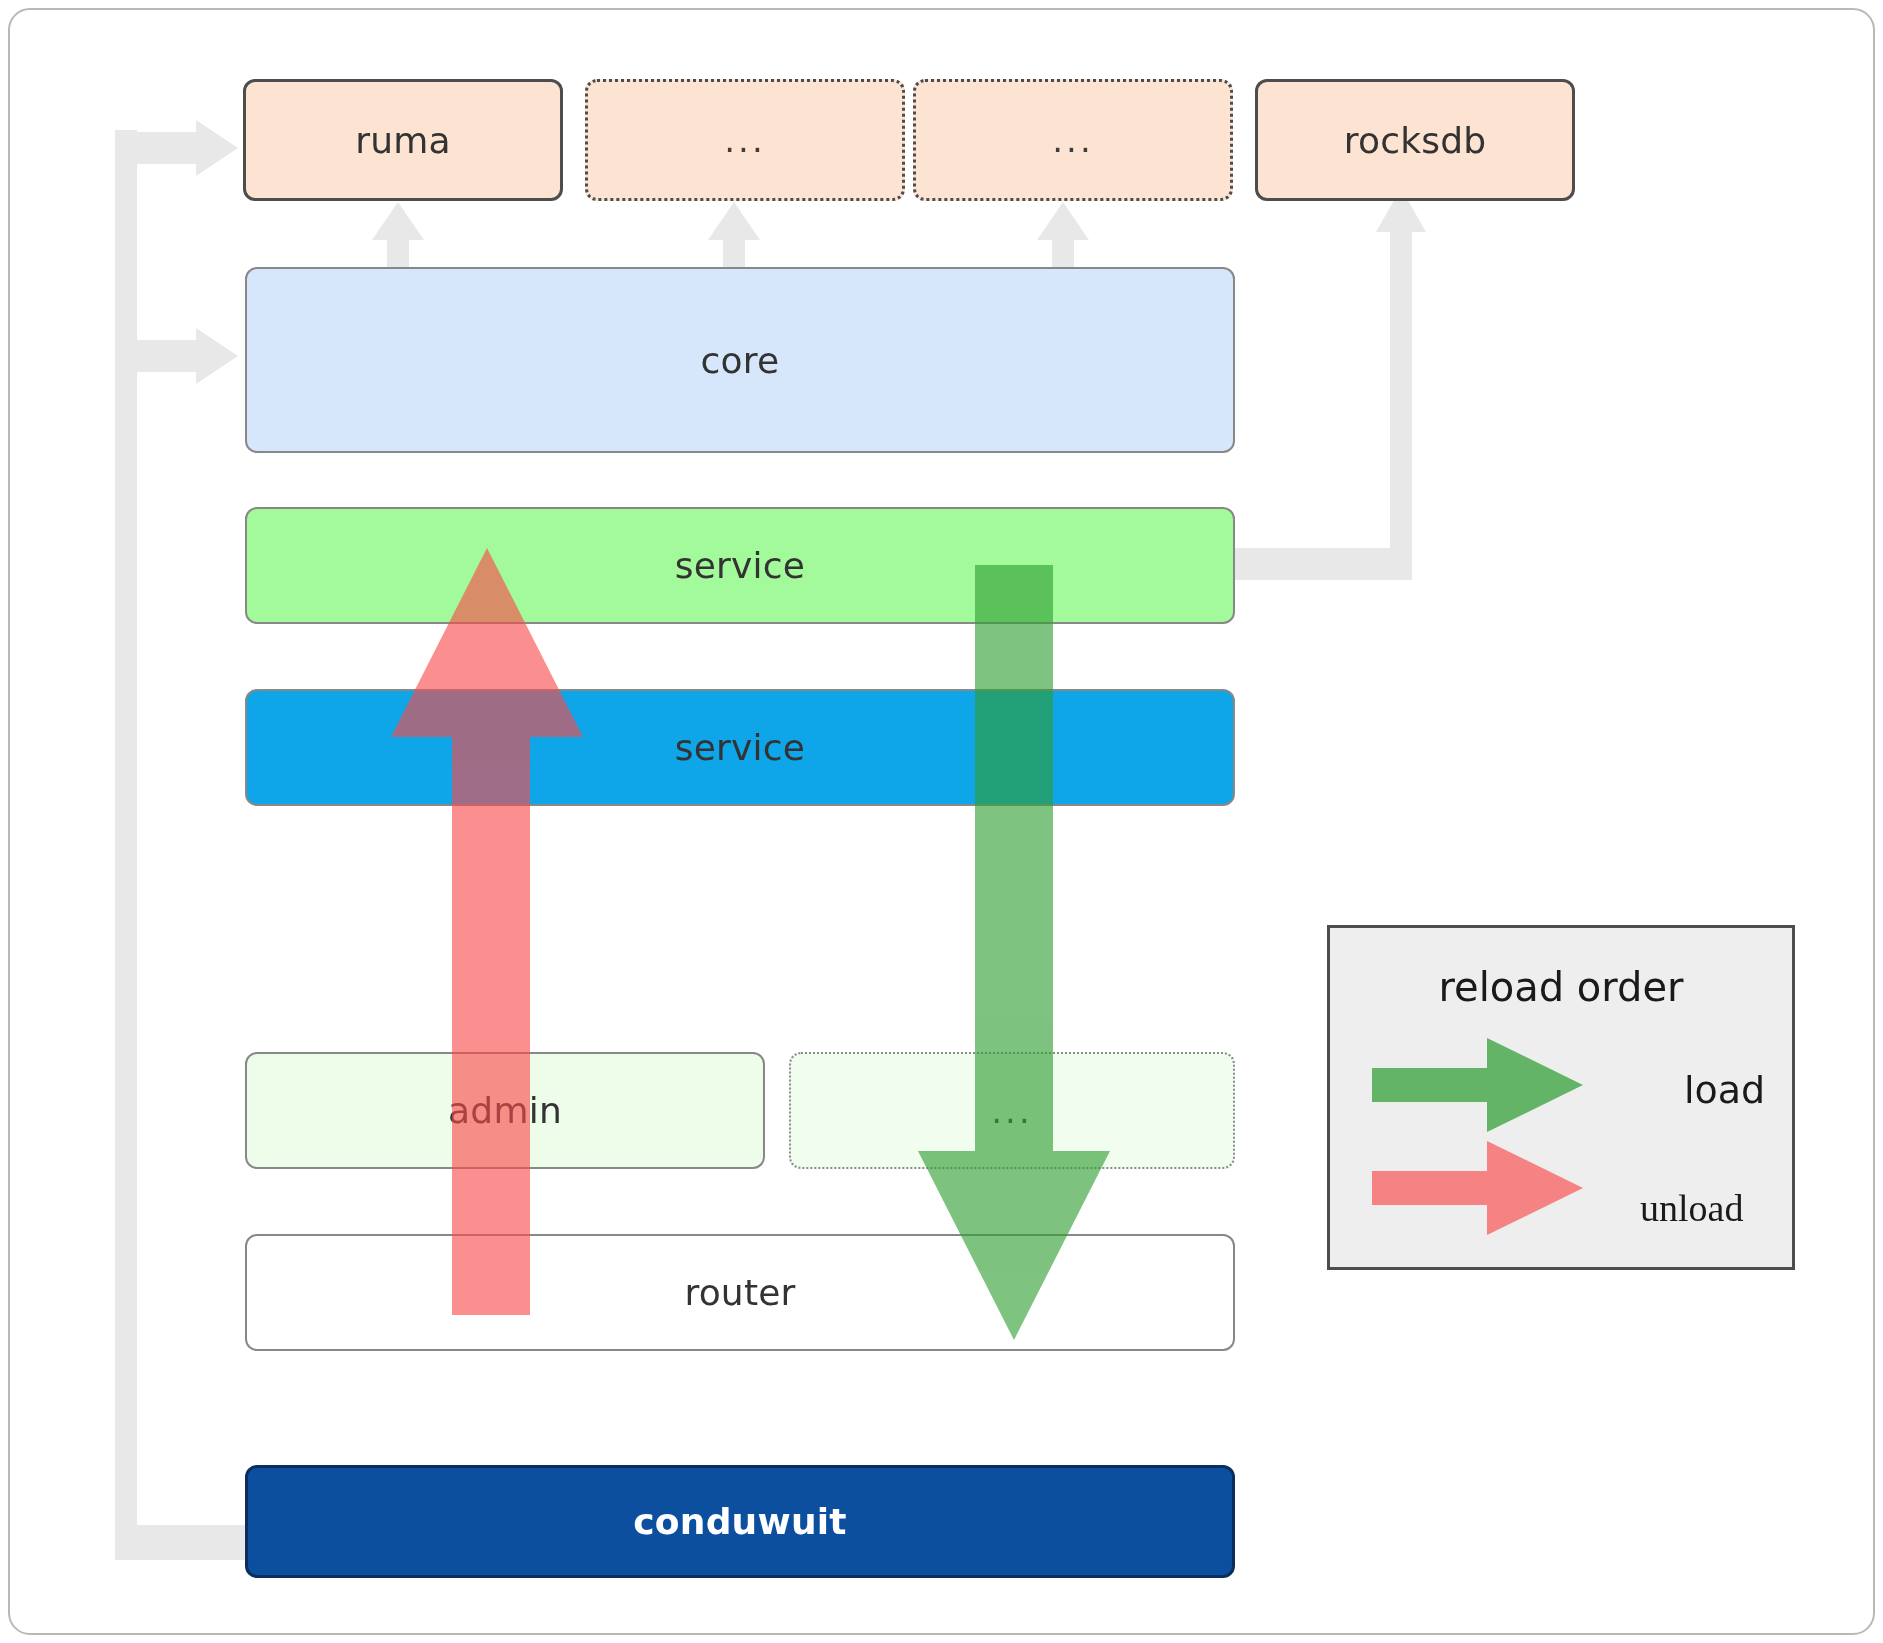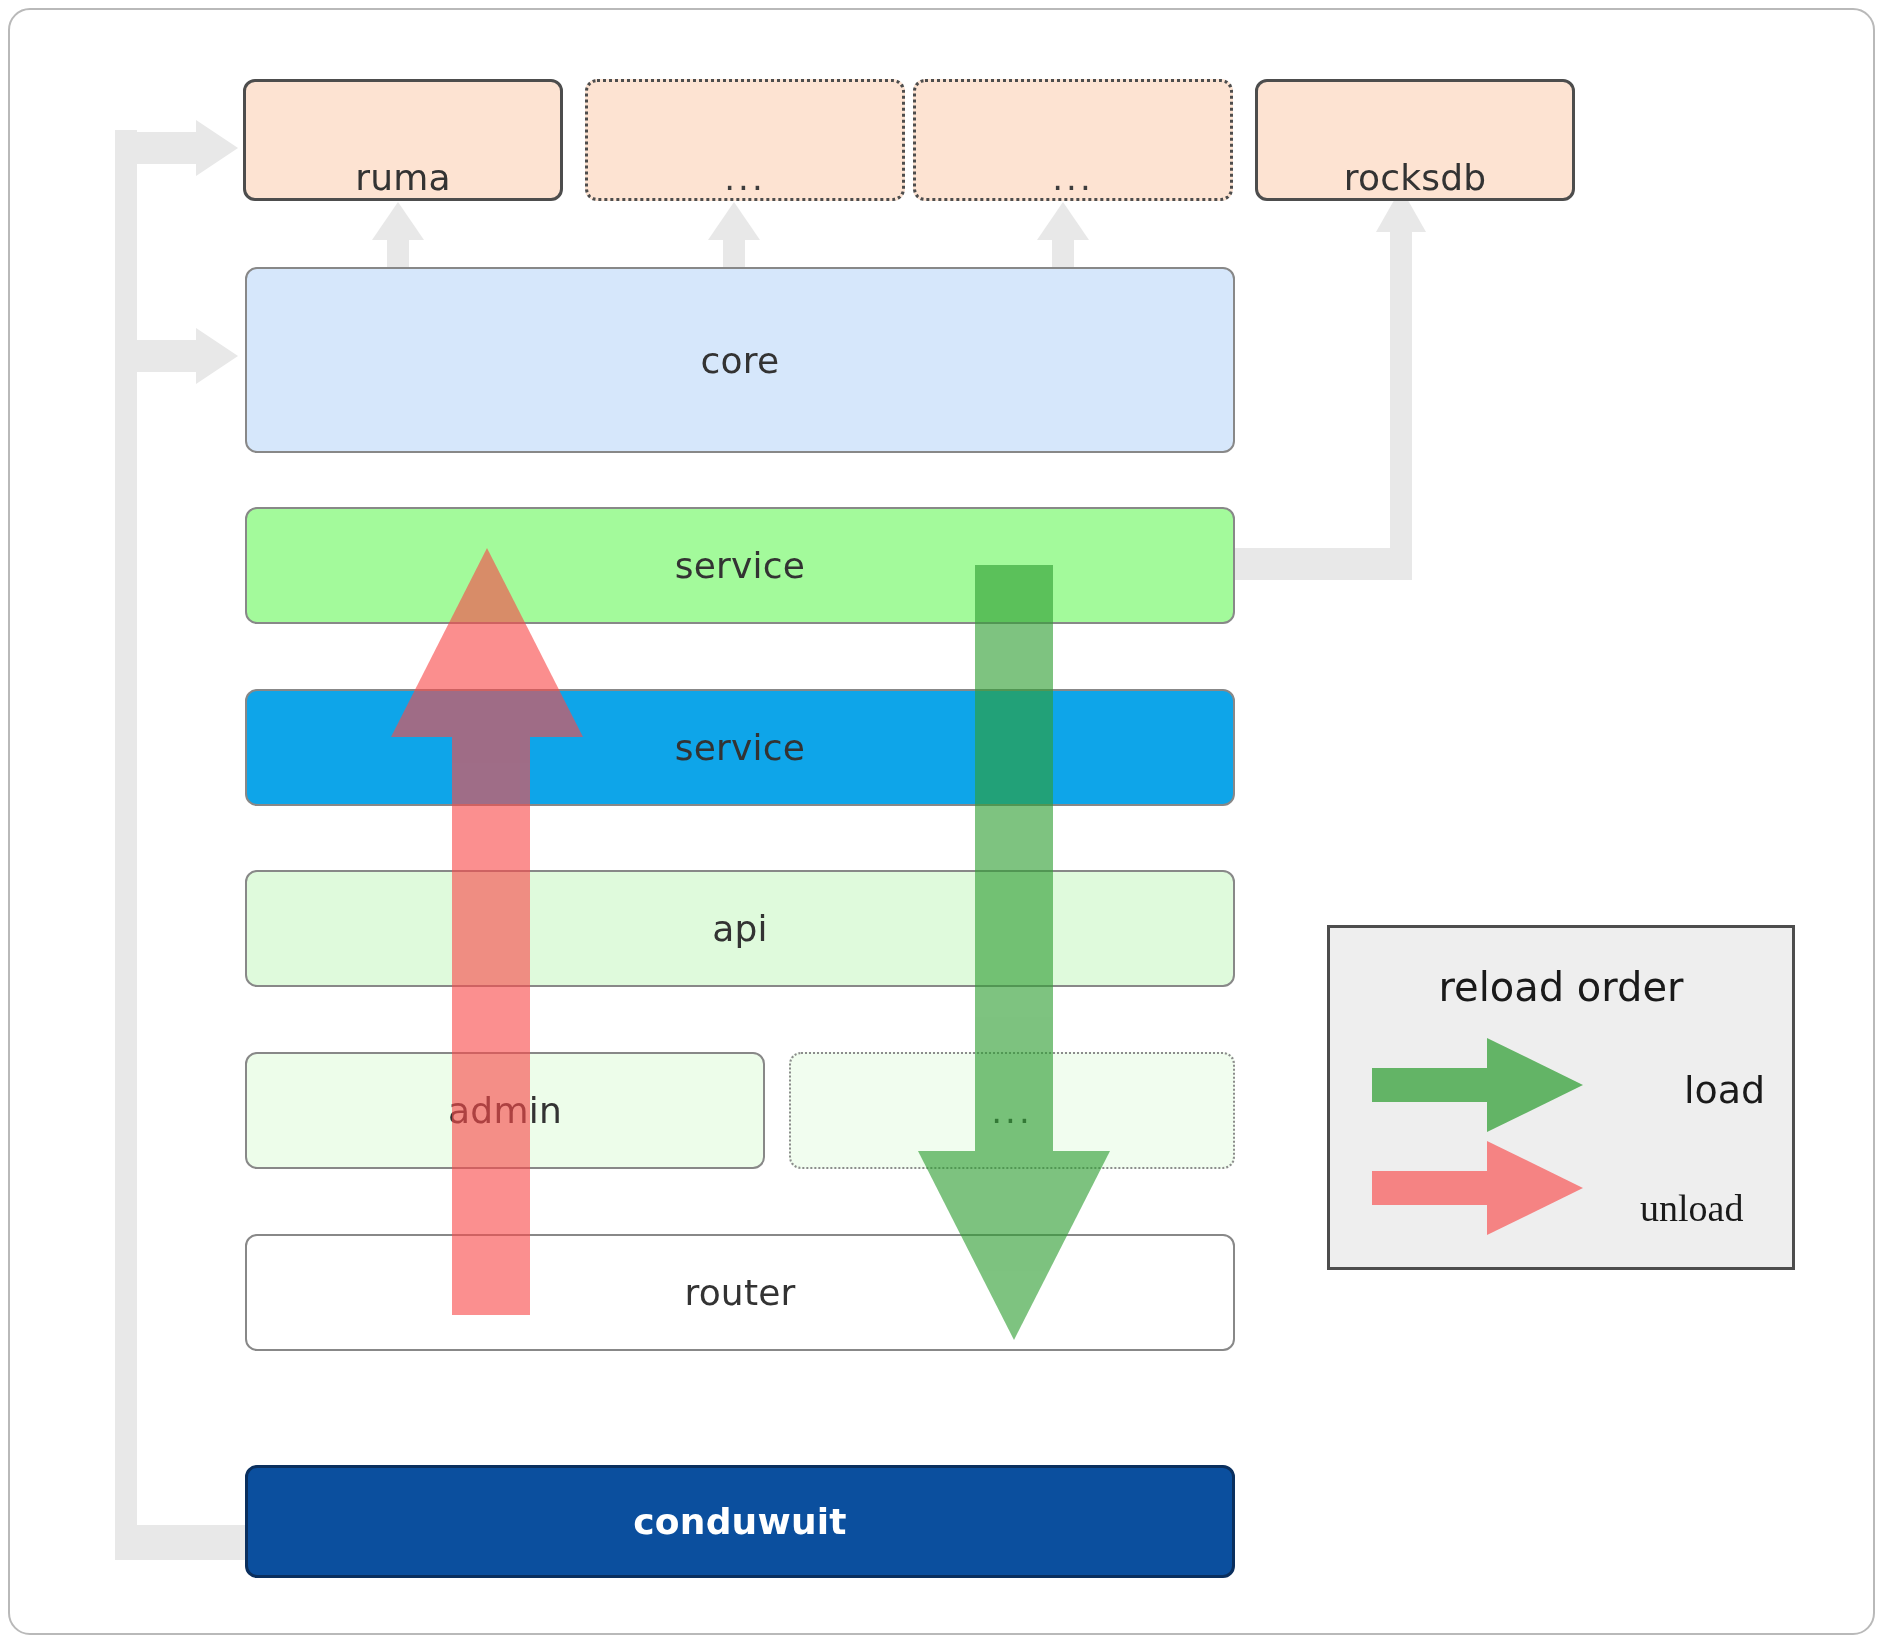--- a/index.html
+++ b/index.html
@@ -35,21 +35,21 @@
     border-radius: 12px;
     font-size: 36px;
     color: #333333;
     letter-spacing: 0.2px;
   }
   .node.solid  { border: 3px solid #4d4d4d; }
   .node.thin   { border: 2px solid #888888; }
   .node.dotted { border: 3px dotted #4d4d4d; }
   .node.dotted-thin { border: 2px dotted #8c8c8c; }
 
-  .ext  { background: #fde3d2; align-items: flex-end; }
+  .ext  { background: #fde3d2; }
   .core { background: #d6e7fb; }
   .db   { background: #a3fa9b; }
   .svc  { background: #0ea5e9; text-align: right; }
   .api  { background: #dffadc; }
   .adm  { background: #edfdea; }
   .dots { background: #f1fdef; }
   .rtr  { background: #ffffff; }
   .brand{ background: #0b4f9e; color: #ffffff; font-weight: bold; }
 
   .ellipsis { font-size: 34px; letter-spacing: 3px; color: #3d3d3d; }
@@ -154,23 +154,20 @@
   </div>
 
   <div class="node db thin" style="left:245px; top:507px; width:990px; height:117px;">
     <span>service</span>
   </div>
 
   <div class="node svc thin" style="left:245px; top:689px; width:990px; height:117px;">
     <span>service</span>
   </div>
 
-  <div class="node api thin" style="left:245px; top:870px; width:990px; height:117px;">
-    <span>api</span>
-  </div>
 
   <div class="node adm thin" style="left:245px; top:1052px; width:520px; height:117px;">
     <span>admin</span>
   </div>
 
   <div class="node dots dotted-thin" style="left:789px; top:1052px; width:446px; height:117px;">
     <span class="ellipsis">...</span>
   </div>
 
   <div class="node brand solid" style="left:245px; top:1465px; width:990px; height:113px; border-color:#0a2f5e;">

